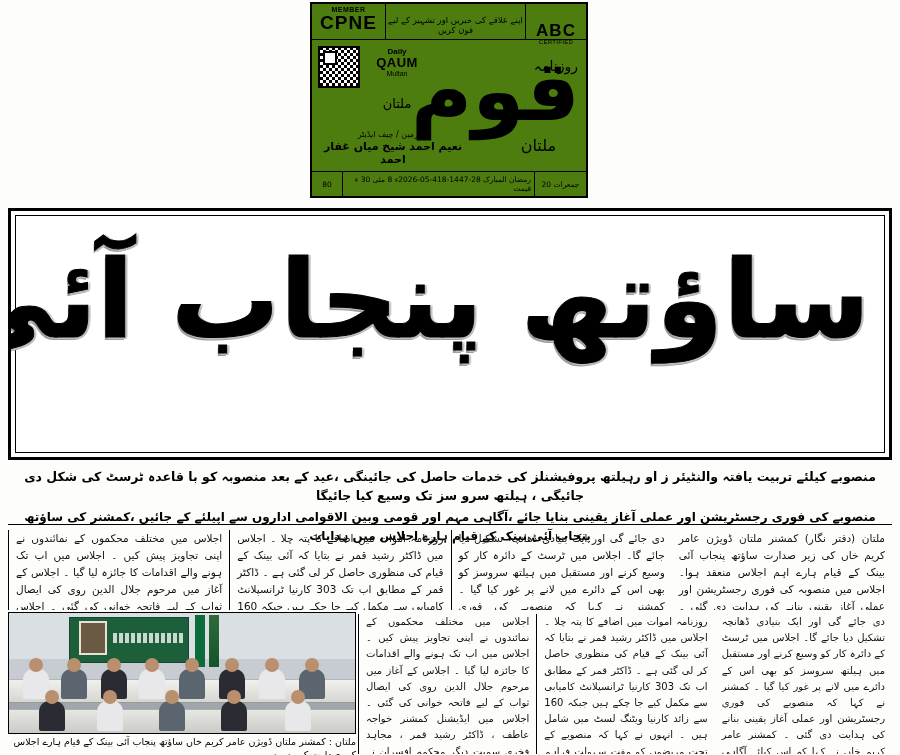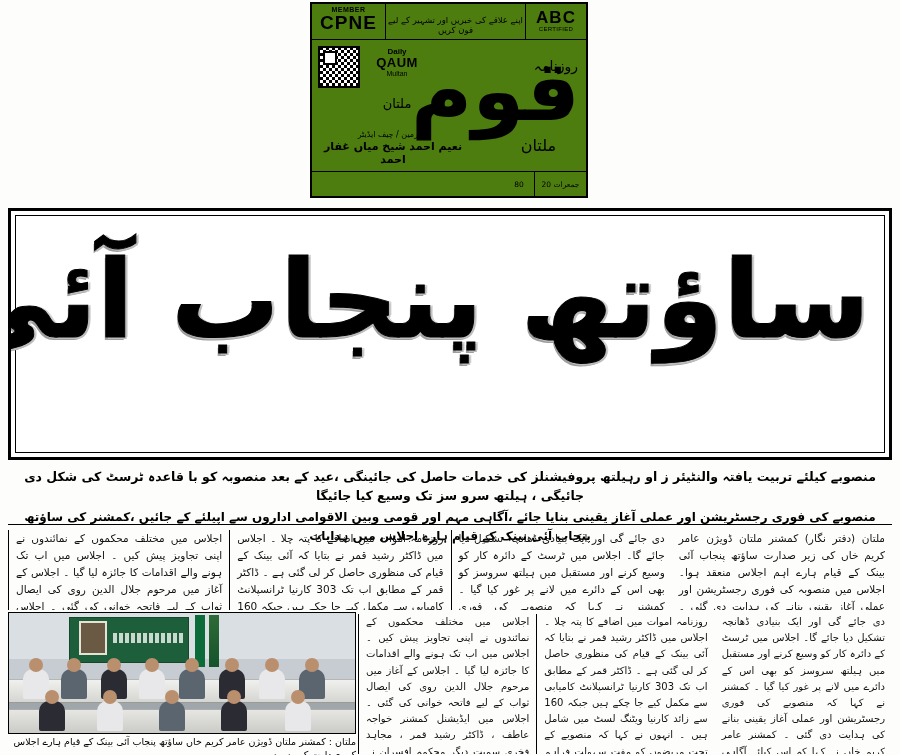--- a/index.html
+++ b/index.html
@@ -47,21 +47,21 @@
     font-size: 8.5px;
     direction: rtl;
     padding-top: 11px;
     border-right: 1px solid #000;
     font-family: "DejaVu Sans", sans-serif;
   }
   .mh-abc {
     width: 60px;
     text-align: center;
     line-height: 1.0;
-    padding-top: 5px;
+    padding-top: 18px;
   }
   .mh-abc .abc { font-size: 17px; font-weight: bold; letter-spacing: 1px; }
   .mh-abc .certified { font-size: 6px; letter-spacing: .3px; }
 
   .mh-mid {
     position: relative;
     height: 132px;
     border-bottom: 1px solid #000;
     padding-left: 28px;
   }
@@ -325,20 +325,21 @@
       <div class="mh-qaum">قوم</div>
       <div class="mh-multan-big">ملتان</div>
       <div class="mh-editor">
         <div class="l1">چیئرمین / چیف ایڈیٹر</div>
         <div class="l2">نعیم احمد شیخ    میاں غفار احمد</div>
       </div>
     </div>
 
     <div class="mh-bottom">
       <div class="cell mh-b-date">جمعرات 20</div>
+      <div class="cell mh-b-mid">رمضان المبارک 28-1447-418-05-2026ء 8 مئی 30 ء قیمت</div>
       <div class="cell mh-b-pages">80</div>
     </div>
   </div>
 
   <div class="headline-box">
     <div class="headline-inner">
       <div class="headline-text">ساؤتھ پنجاب آئی بینک کے قیام کا فیصلہ</div>
     </div>
   </div>
 

